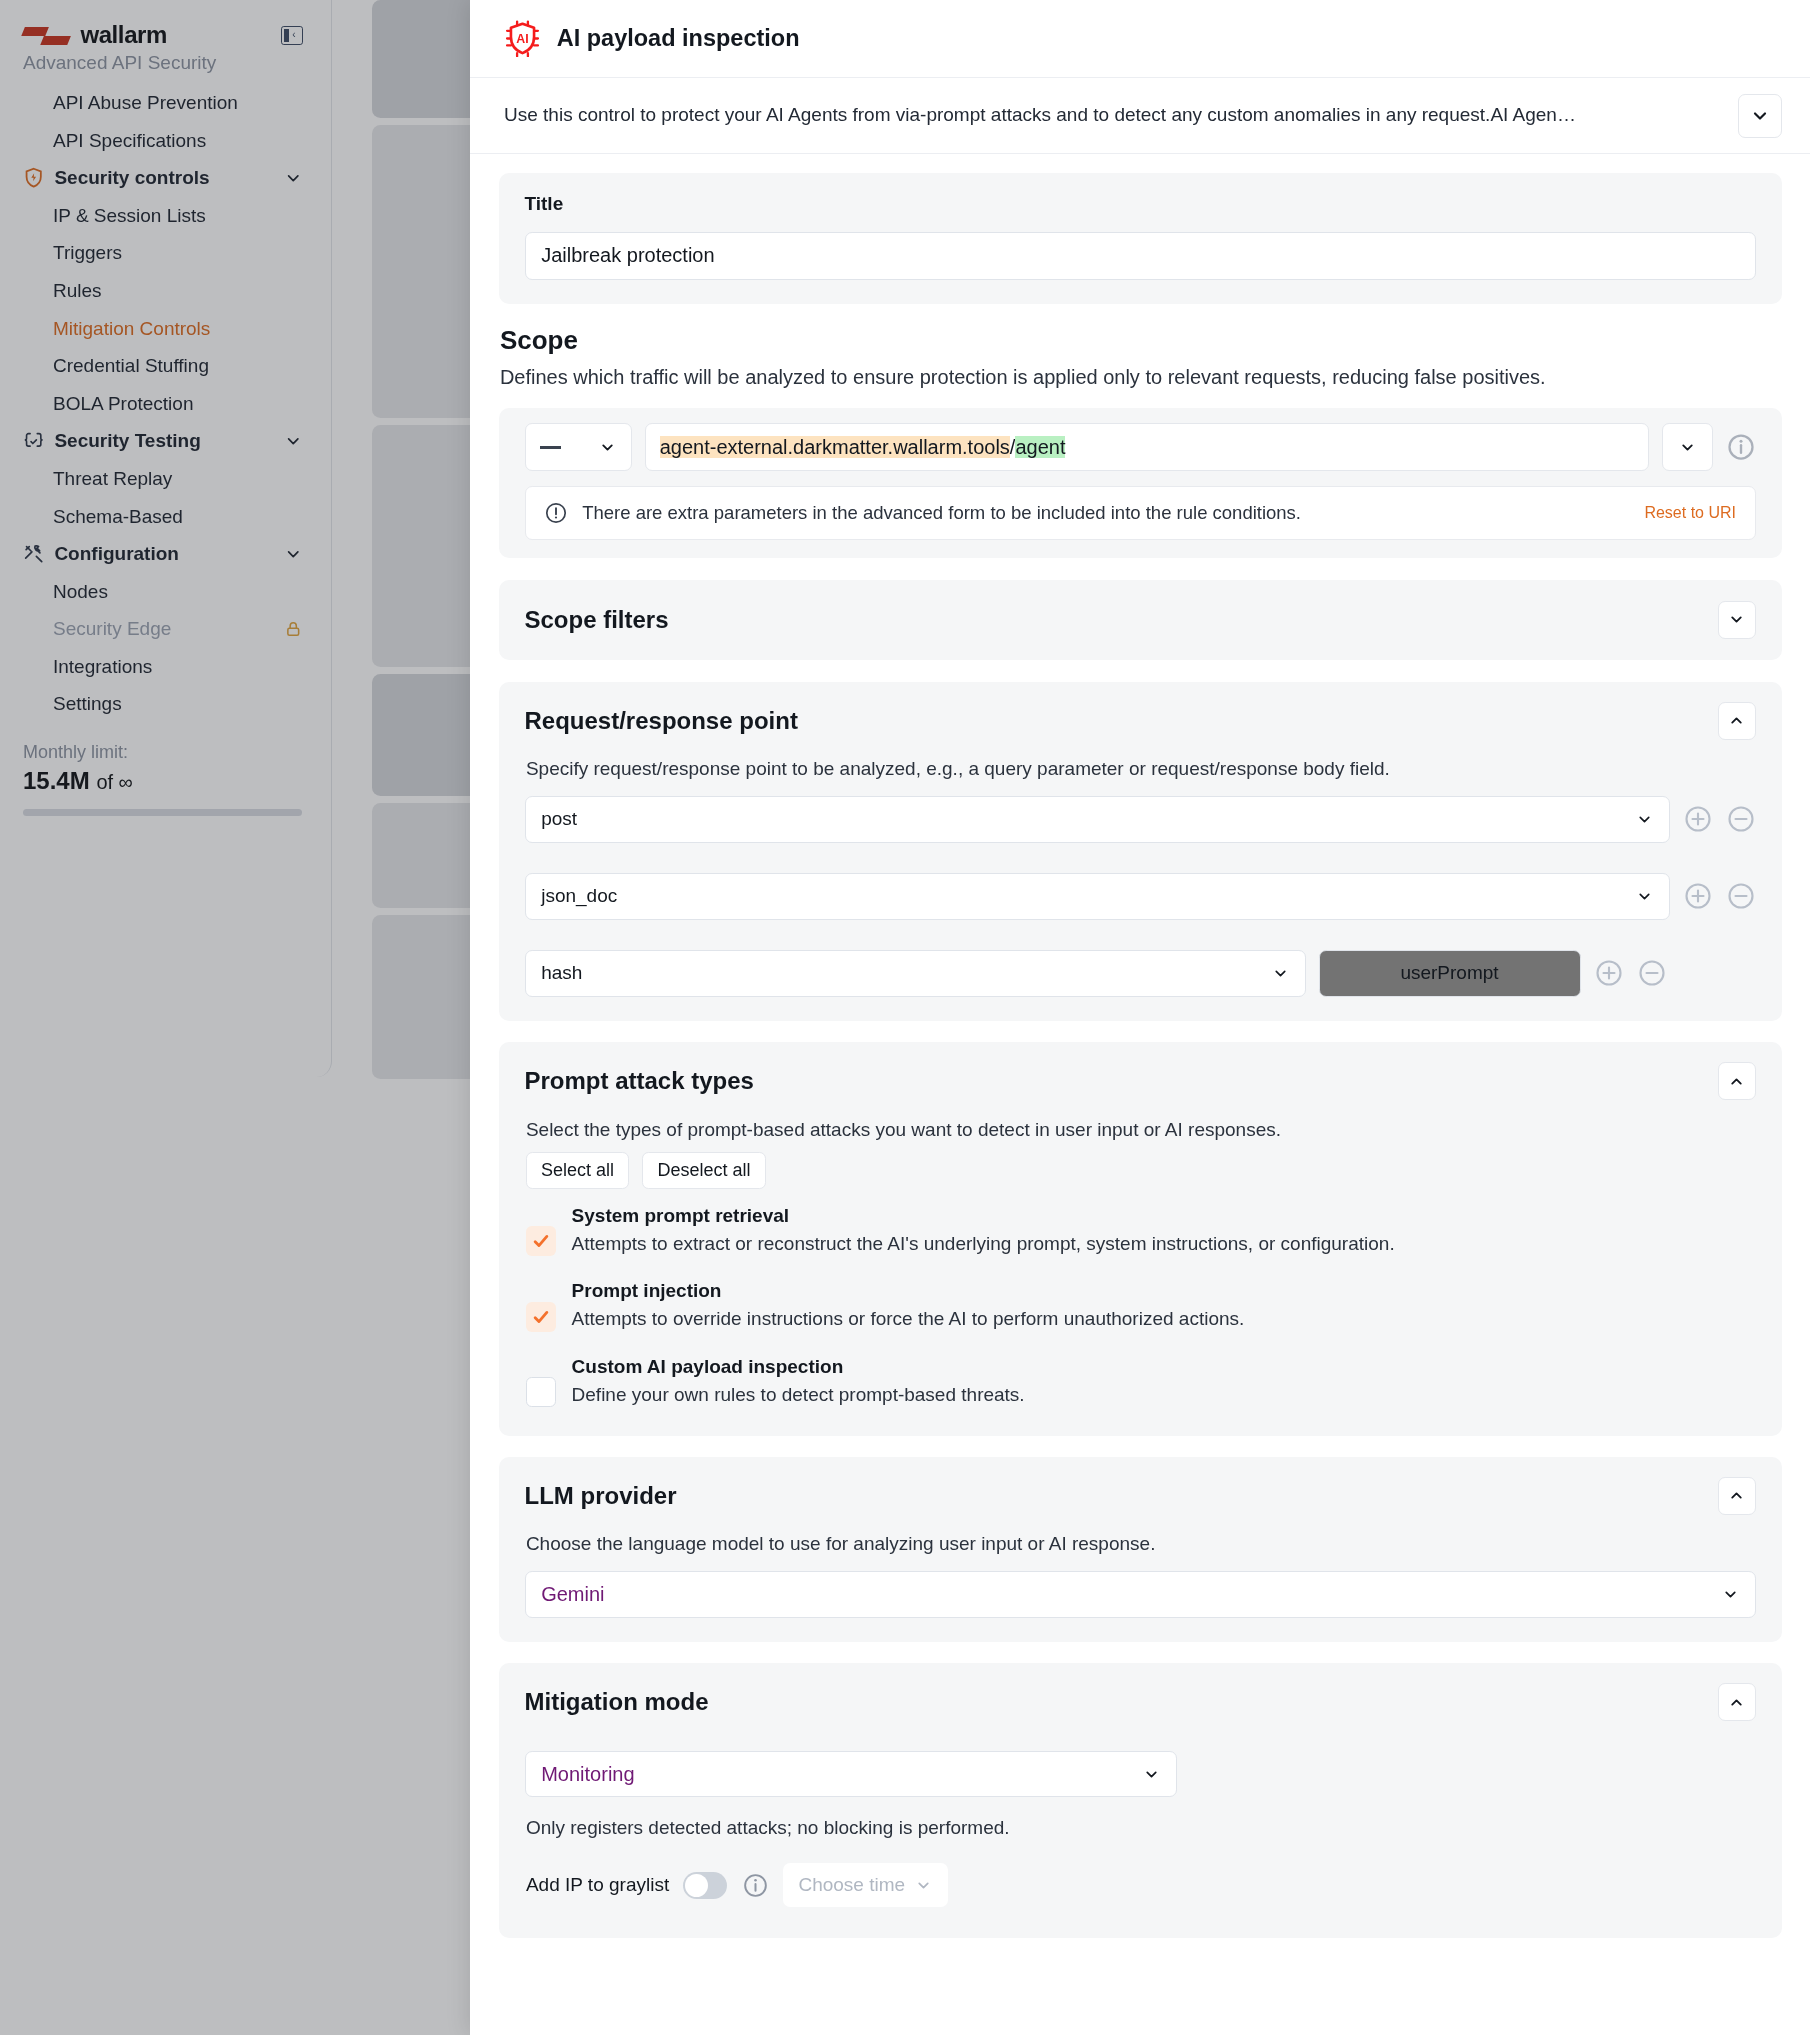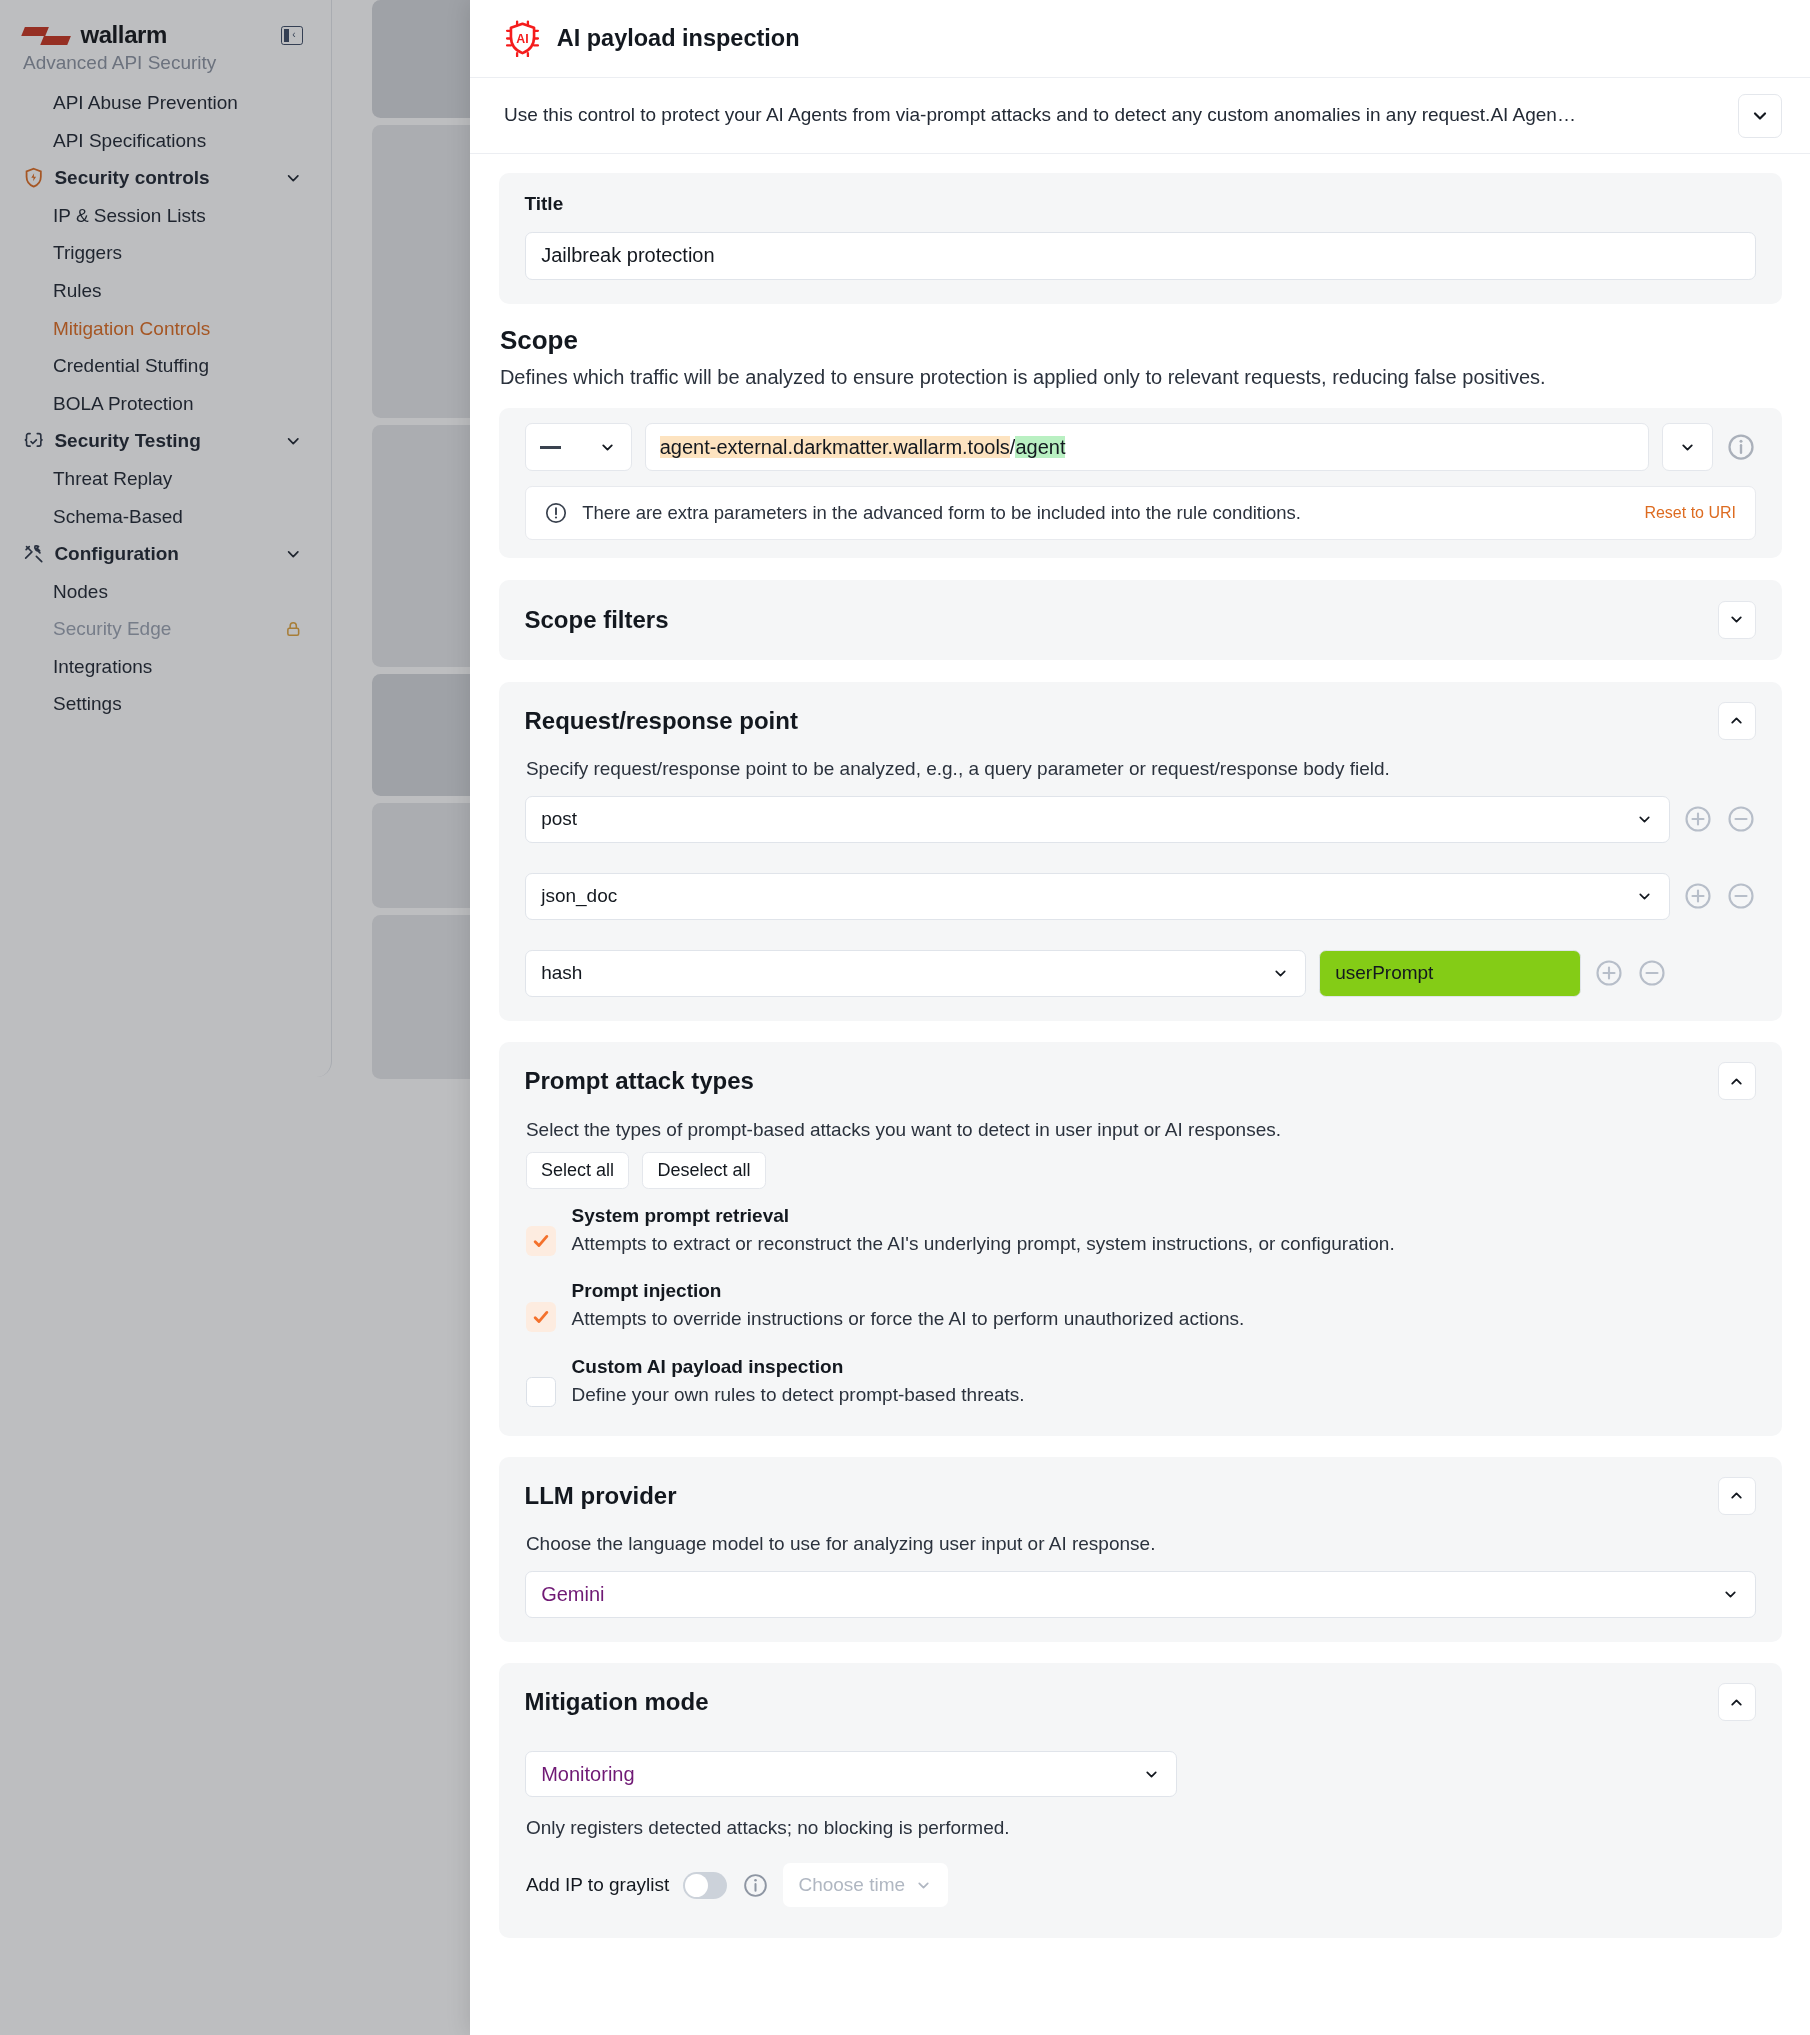--- a/index.html
+++ b/index.html
@@ -183,22 +183,22 @@
   .help-p { font-size: 19px; color:#2b323d; margin: 18.5px 0 15.7px 1.4px; }
 
   .rp-row { display:flex; align-items:center; gap: 13px; margin-bottom: 30px; }
   .sel-box {
     flex: 1; height: 47px; background:#fff; border:1.4px solid #e0e4ea; border-radius:7.1px;
     display:flex; align-items:center; justify-content:space-between; padding: 0 15.7px; cursor:pointer;
   }
   .sel-box .sel-val { font-size: 19px; color:#13181f; }
   .sel-box.narrow { flex: 0 0 781px; }
   .sel-plain {
-    flex: 0 0 262px; height: 47px; background:#84cc16; border:1.4px solid #e0e4ea; border-radius:7.1px;
-    display:flex; align-items:center; padding: 0 15.7px; font-size: 19px; color:#13181f;
+    flex: 0 0 262px; height: 47px; background:#737373; border:1.4px solid #e0e4ea; border-radius:7.1px;
+    display:flex; align-items:center; padding: 0 15.7px; font-size: 19px; color:#13181f;justify-content:center;
   }
   .circ-btn { width: 30px; height: 30px; flex:none; cursor:pointer; }
 
   .btn-row { display:flex; gap: 13px; margin: 2.8px 0 15.7px 1.4px; }
   .sm-btn {
     background:#fff; border:1.4px solid #e4e7ec; border-radius: 6.4px;
     padding: 7.1px 14.2px; font-size: 18px; color:#13181f; cursor:pointer;
     font-family: "Liberation Sans", sans-serif;
   }
 
@@ -359,20 +359,28 @@
           </svg>
       </div>
       <div class="sb-item child">
           <span>Integrations</span>
         </div>
       <div class="sb-item child">
           <span>Settings</span>
         </div>
     </div>
 
+    <div class="sb-limit">
+      <div class="sb-limit-lbl">Monthly limit:</div>
+      <div class="sb-limit-val">
+        <span>15.4M</span>
+        <span class="of">of ∞</span>
+      </div>
+      <div class="sb-limit-bar"></div>
+    </div>
   </div>
 
   <div class="dim"></div>
 
   <div class="modal">
 
     <div class="modal-head">
       <svg class="ai-icon" viewBox="0 0 48 48">
         <g stroke="#f51c1c" stroke-width="3" stroke-linecap="round">
           <path d="M9 14h-5M9 24h-5M9 33h-5M39 14h5M39 24h5M39 33h5M17 7V2M31 7V2M17 43v4M31 43v4"></path>

